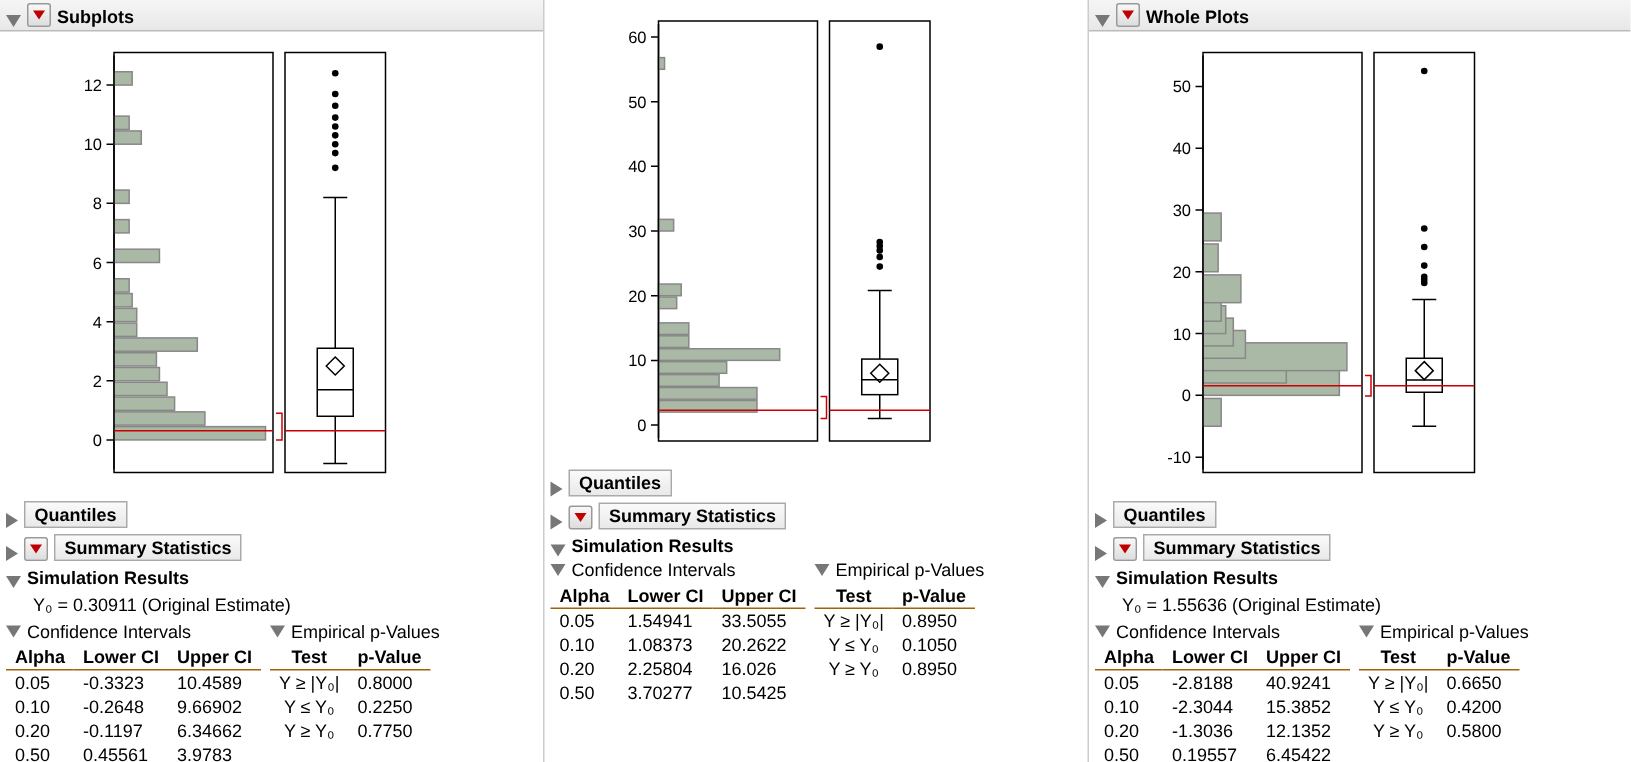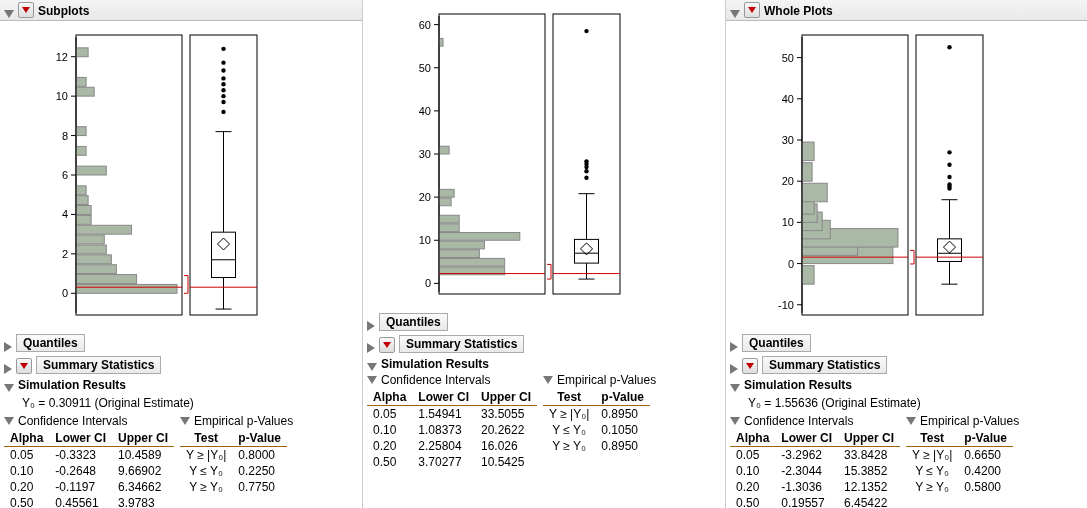--- a/index.html
+++ b/index.html
@@ -383,22 +383,22 @@
           </div>
           <table>
             <tbody>
               <tr>
                 <th>Alpha</th>
                 <th>Lower CI</th>
                 <th>Upper CI</th>
               </tr>
               <tr>
                 <td>0.05</td>
-                <td>-3.2962</td>
-                <td>33.8428</td>
+                <td>-2.8188</td>
+                <td>40.9241</td>
               </tr>
               <tr>
                 <td>0.10</td>
                 <td>-2.3044</td>
                 <td>15.3852</td>
               </tr>
               <tr>
                 <td>0.20</td>
                 <td>-1.3036</td>
                 <td>12.1352</td>

